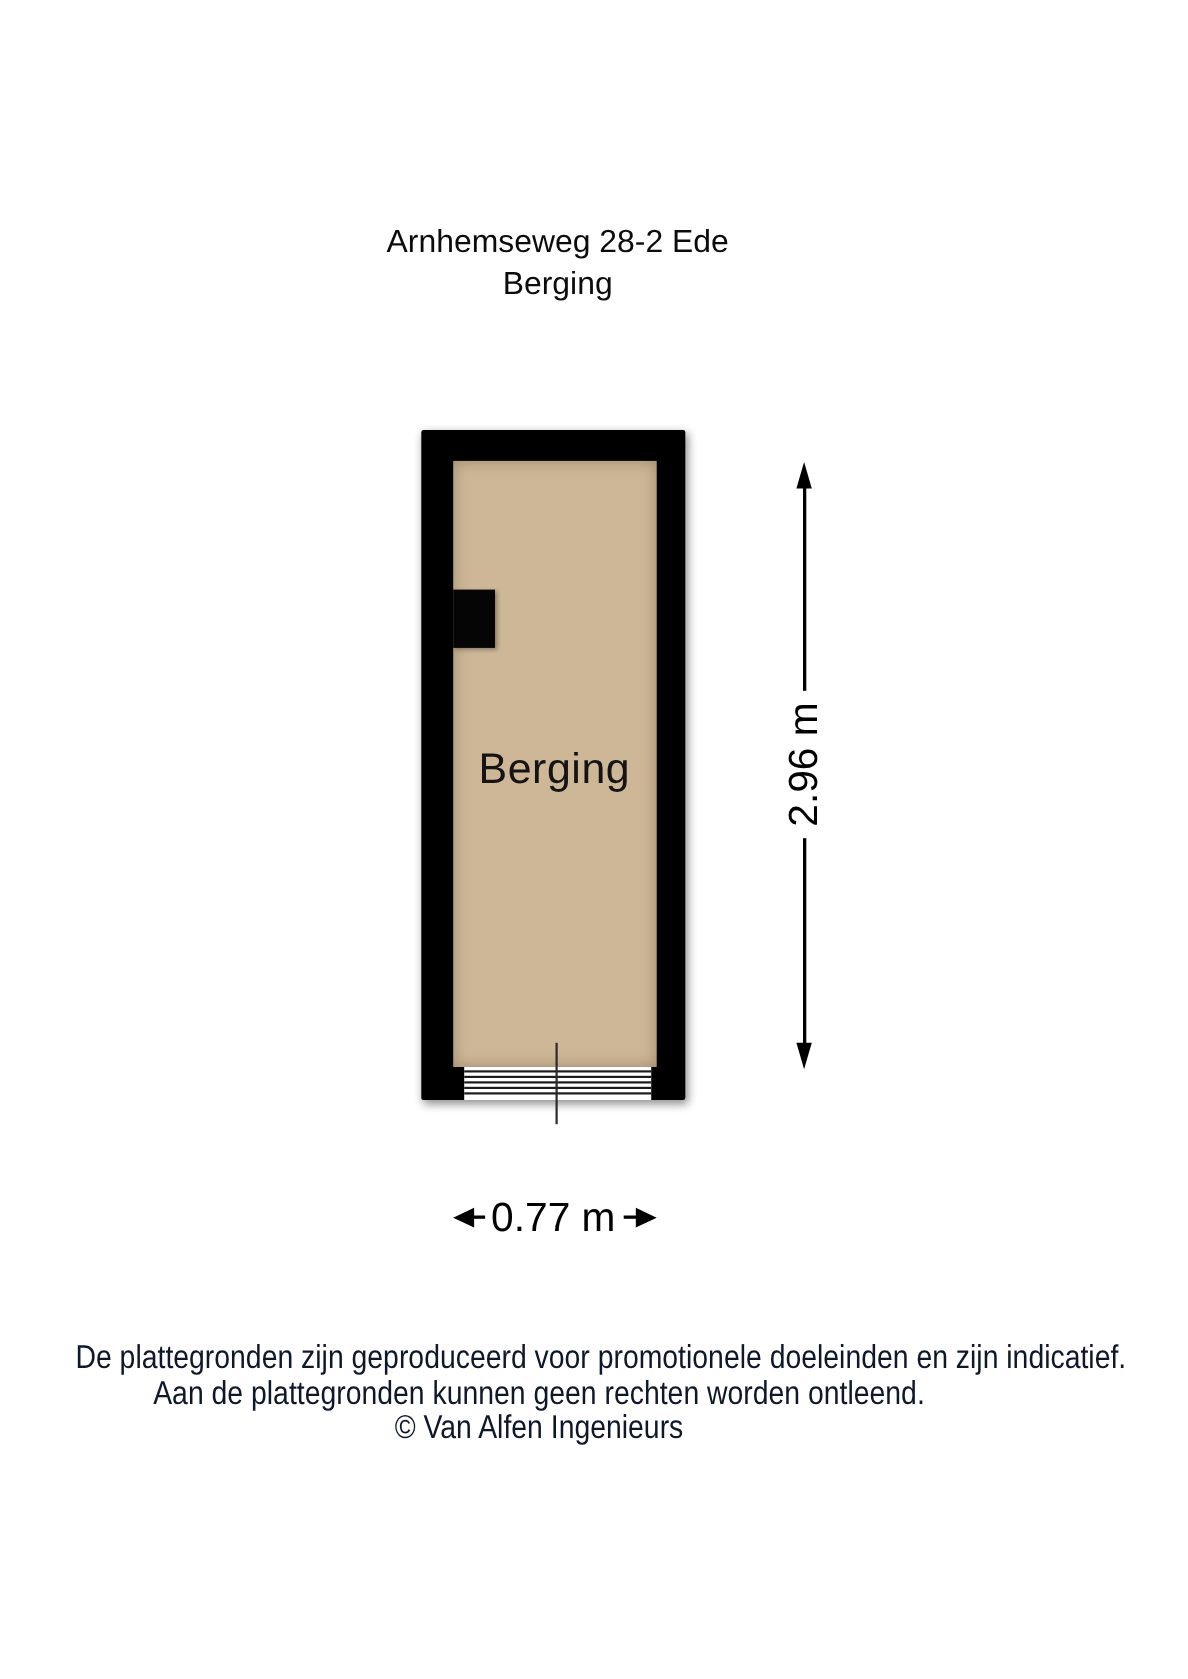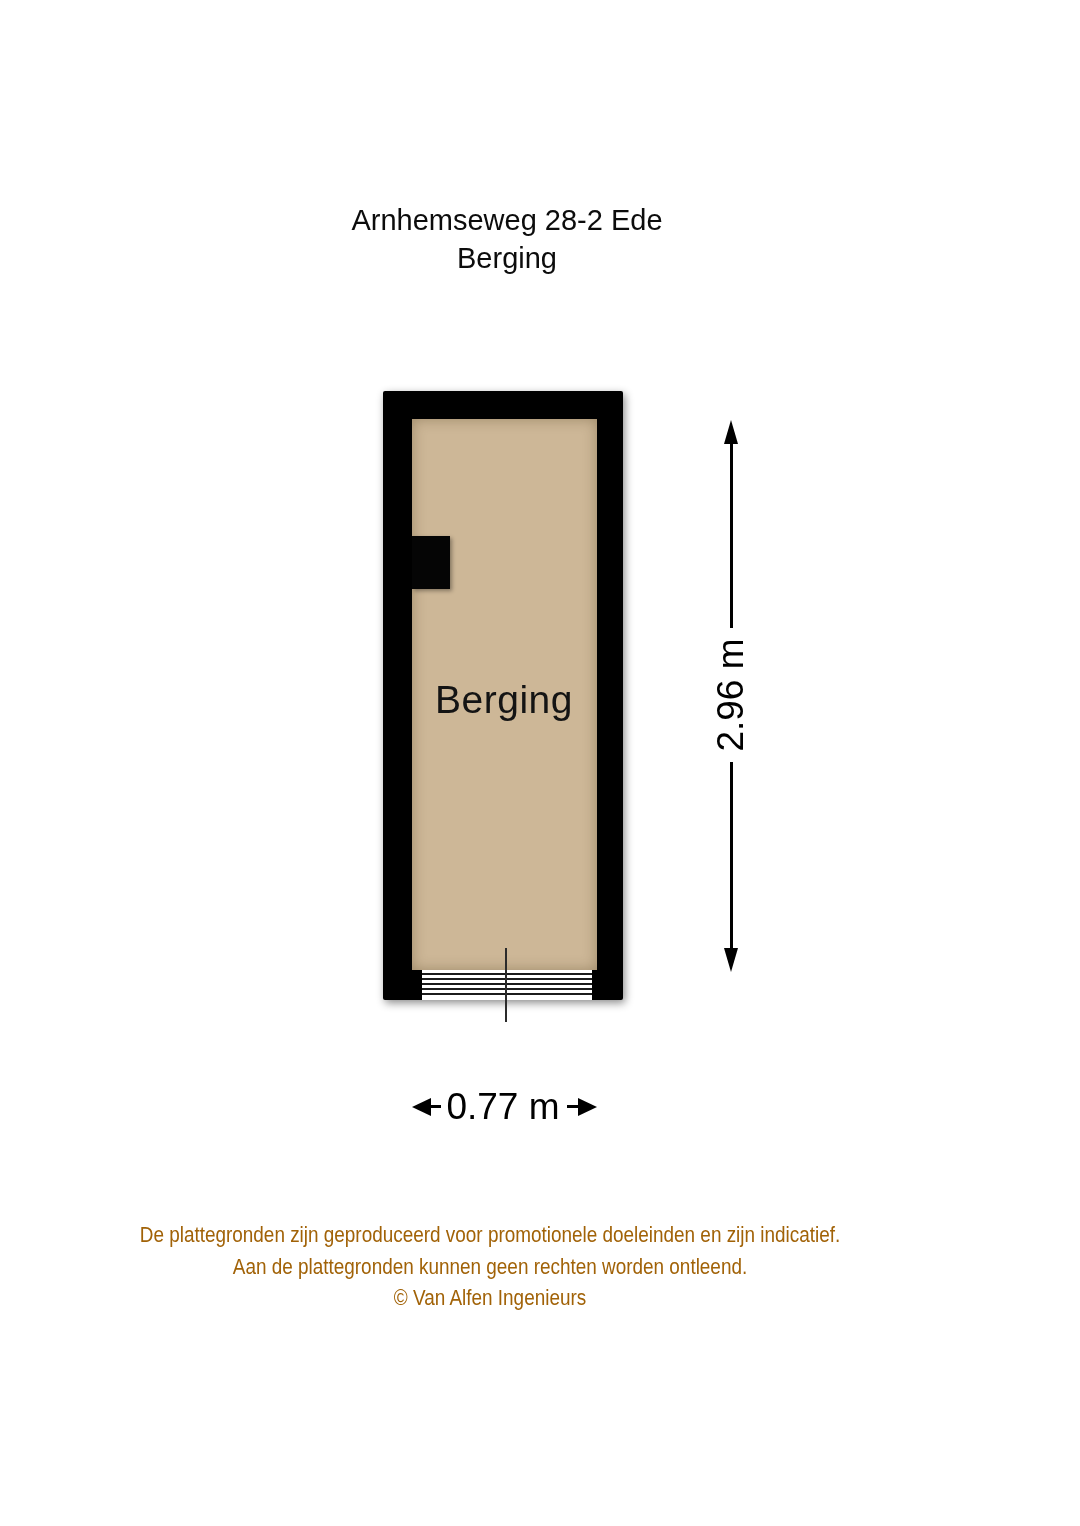--- a/index.html
+++ b/index.html
@@ -143,23 +143,23 @@
   .hdim .htail { position: absolute; top: 1105px; width: 12px; height: 3px; background: #000; }
   .hdim .htail.left  { left: 429px; }
   .hdim .htail.right { left: 567px; }
 
   
   .disclaimer {
     position: absolute;
     top: 1219px; left: 0;
     width: 980px;
     text-align: center;
-    font-size: 22px;
+    font-size: 30px;
     line-height: 31.5px;
-    color: #a16207;
+    color: #0f172a;
   }
   .disclaimer .dline {
     transform: scaleX(0.86);
     transform-origin: 50% 50%;
     white-space: nowrap;
   }
 </style>
 </head>
 <body>
 

